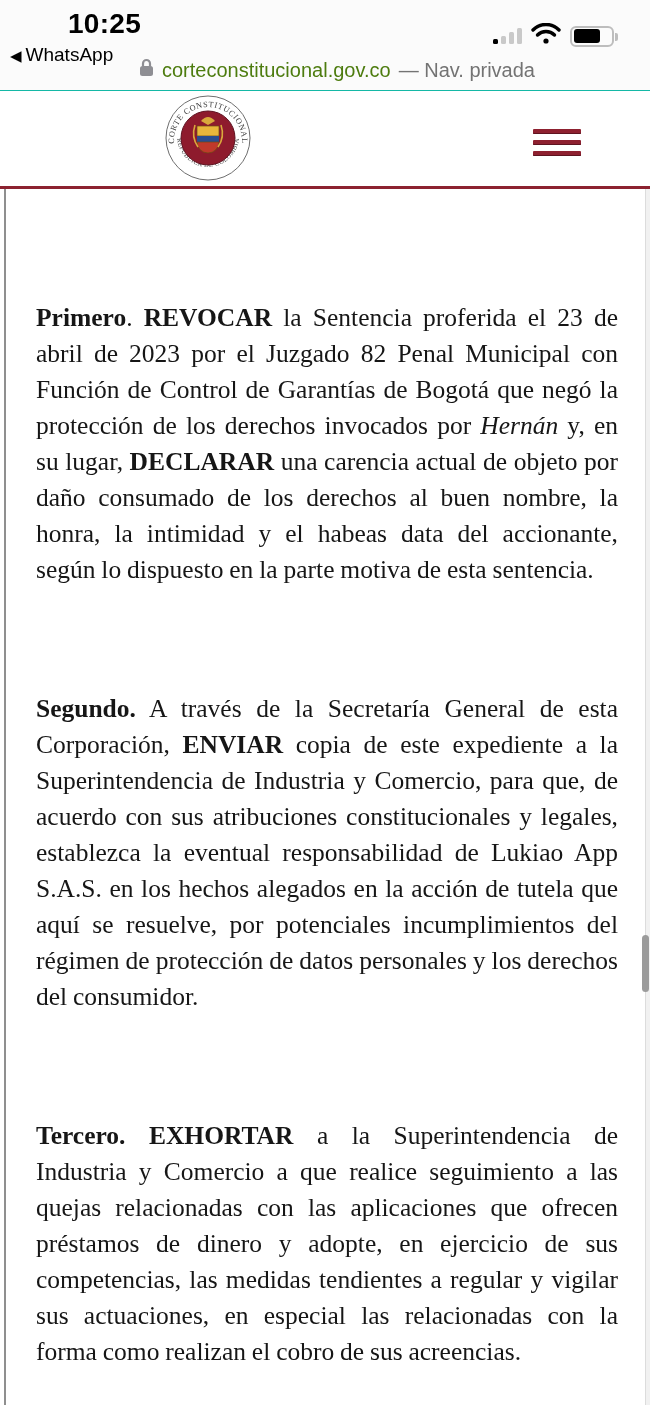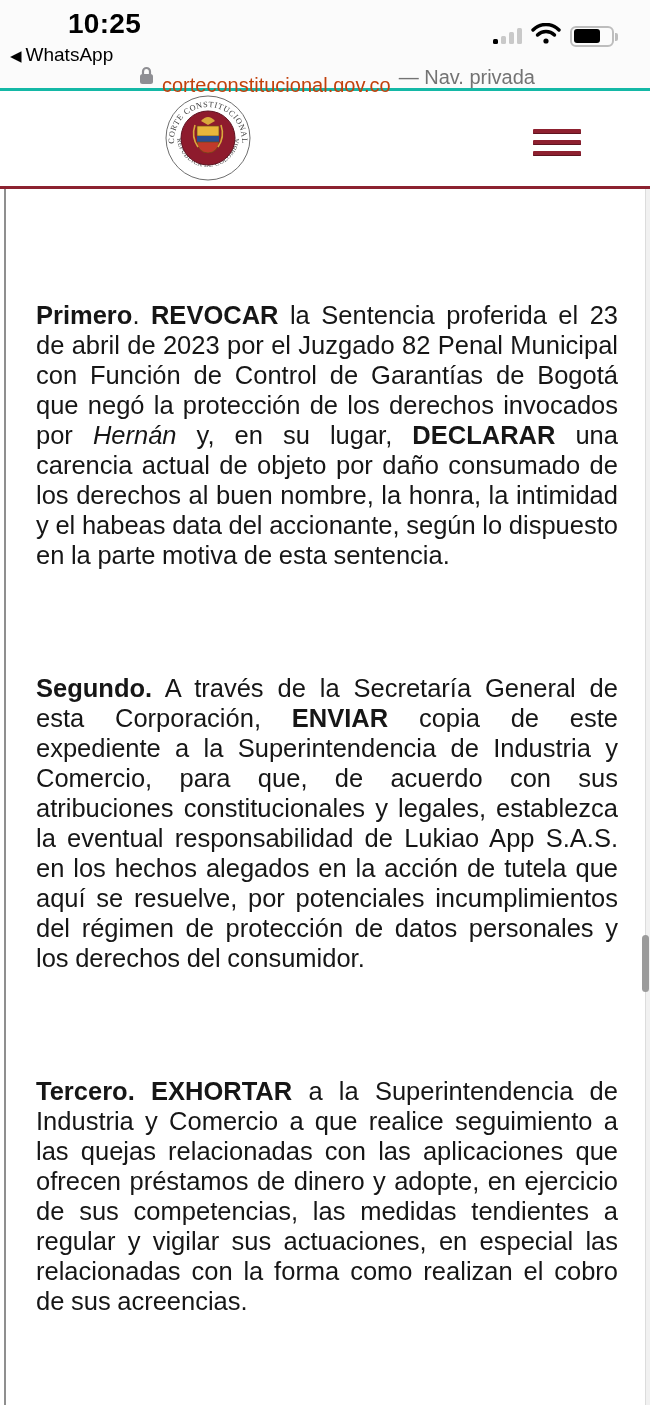--- a/index.html
+++ b/index.html
@@ -5,21 +5,21 @@
   * { margin:0; padding:0; box-sizing:border-box; }
   html,body { width:650px; height:1405px; }
   body {
     position:relative; overflow:hidden; background:#ffffff;
     font-family:"Liberation Sans", sans-serif;
   }
 
   
   .topbar {
     position:absolute; top:0; left:0; width:650px; height:91px;
-    background:#fbfbfb; border-bottom:3px solid #14b8a6;
+    background:#fbfbfb; border-bottom:1px solid #14b8a6;
   }
   .time {
     position:absolute; left:68px; top:8px;
     font-size:28px; font-weight:700; color:#000; letter-spacing:.3px;
   }
   .back-app {
     position:absolute; left:10px; top:44px;
     font-size:19px; color:#000; display:flex; align-items:center; gap:4px;
   }
   .back-tri { font-size:15px; line-height:19px; }
@@ -32,21 +32,21 @@
   .sigbars i.on { background:#000; }
   .batt { position:relative; width:44px; height:21px; }
   .batt .shell { position:absolute; inset:0; border:2px solid #bdbdbd; border-radius:6px; }
   .batt .fill { position:absolute; left:3.5px; top:3.5px; width:28px; height:14px; background:#000; border-radius:3px; }
   .batt .nub { position:absolute; right:-4px; top:7px; width:3px; height:8px; background:#bdbdbd; border-radius:0 2px 2px 0; }
   .urlrow {
     position:absolute; top:58px; left:0; width:650px;
     display:flex; justify-content:center; align-items:center; gap:8px;
     font-size:20px; transform:translateX(12px);
   }
-  .domain { color:#c2410c;margin-top:16px; }
+  .domain { color:#4d7c0f; }
   .private { color:#737373; }
 
   
   .siteheader { position:absolute; top:92px; left:0; width:650px; height:94px; background:#fff; }
   .logo { position:absolute; left:165px; top:3px; width:86px; height:86px; cursor:pointer; }
   .hamburger { position:absolute; left:533px; top:37px; width:48px; cursor:pointer; }
   .hamburger i { display:block; height:5px; background:#8e2130; margin-bottom:6px; border-radius:1px; box-shadow:inset 0 -1px 0 #5f1420; }
   .redline { position:absolute; top:186px; left:0; width:650px; height:3px; background:#8c2230; }
   .smudge {
     position:absolute; top:189px; left:287px; width:74px; height:3px; opacity:.55;
@@ -55,22 +55,22 @@
 
   
   .docarea {
     position:absolute; top:189px; left:4px; right:0; bottom:0;
     background:#fff; border-left:2px solid #8f8f8f;
   }
   .scroll-gutter { position:absolute; top:0; right:0; bottom:0; width:5px; background:#f1f1f1; border-left:1px solid #dcdcdc; }
   .scroll-thumb { position:absolute; right:1px; top:746px; width:7px; height:57px; background:#9b9b9b; border-radius:4px; cursor:grab; }
   .doc-body { padding:111px 32px 0 30px; }
   .para {
-    font-family:Liberation Sans, sans-serif;
-    font-size:25.5px; line-height:30px; color:#161616;
+    font-family:Liberation Serif, serif;
+    font-size:25.5px; line-height:36px; color:#161616;
     text-align:justify; margin-bottom:103px; word-spacing:-0.5px;
   }
   .para:last-child { margin-bottom:0; }
   .b { font-weight:700; }
   .i { font-style:italic; }
   .redacted { position:relative; white-space:nowrap; }
   .redacted::after {
     content:""; position:absolute; left:-8px; right:-5px; top:9px; height:9px;
     background:#0c0c0c; border-radius:5px; transform:rotate(-0.7deg);
   }

